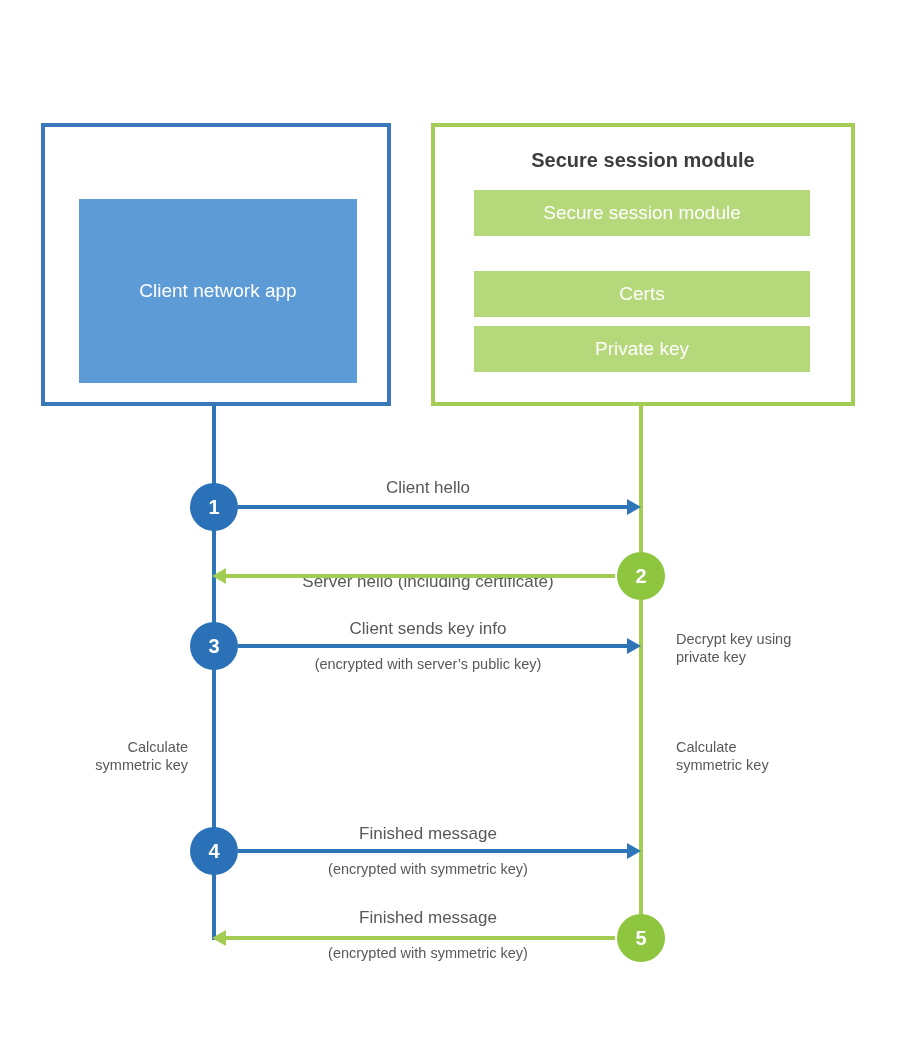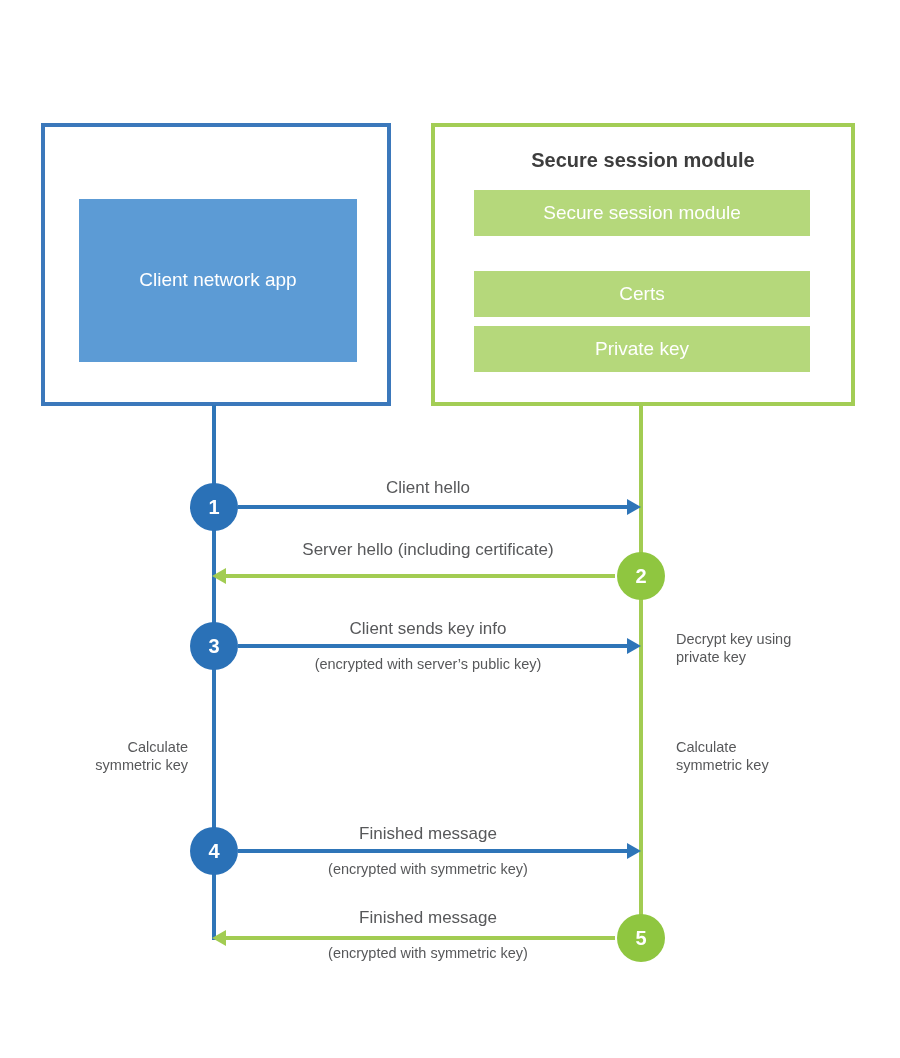--- a/index.html
+++ b/index.html
@@ -14,21 +14,21 @@
   }
   
   .actor-box { position:absolute; top:123px; height:283px; background:#fff; }
   .client-box { left:41px;  width:350px; border:4px solid #3b78bb; }
   .server-box { left:431px; width:424px; border:4px solid #a3cd55; }
   .actor-title {
     position:absolute; top:22px; left:0; right:0; text-align:center;
     font-size:20px; font-weight:bold; color:#3d3d3d;
   }
   .client-app {
-    position:absolute; left:34px; top:72px; width:278px; height:163px;
+    position:absolute; left:34px; top:72px; width:278px; height:184px;
     background:#5c9bd5; display:flex; align-items:center; justify-content:center;
   }
   .client-app span {
     color:#ffffff; font-size:19px; line-height:1.5; text-align:center;
     display:inline-block; max-width:175px;
   }
   .server-row {
     position:absolute; left:39px; width:336px; height:46px; background:#b5d87b;
     display:flex; align-items:center; justify-content:center;
     color:#ffffff; font-size:19px;
@@ -96,21 +96,21 @@
     <div class="shaft"></div>
     <div class="head"></div>
   </div>
   <div class="msg" style="top:478px;">Client hello</div>
 
   <div class="badge green" style="top:552px;">2</div>
   <div class="arrow green left" style="left:212px; top:568px;">
     <div class="shaft"></div>
     <div class="head"></div>
   </div>
-  <div class="msg" style="top:540px;text-align:center;">Server hello (including certificate)</div>
+  <div class="msg" style="top:572px;text-align:center;">Server hello (including certificate)</div>
 
   <div class="badge blue" style="top:622px;">3</div>
   <div class="arrow blue right" style="left:238px; top:638px;">
     <div class="shaft"></div>
     <div class="head"></div>
   </div>
   <div class="msg" style="top:619px;">Client sends key info</div>
   <div class="msg sub" style="top:656px;">(encrypted with server’s public key)</div>
   <div class="note" style="left:676px; top:631px;">
     <div>Decrypt key using</div>

